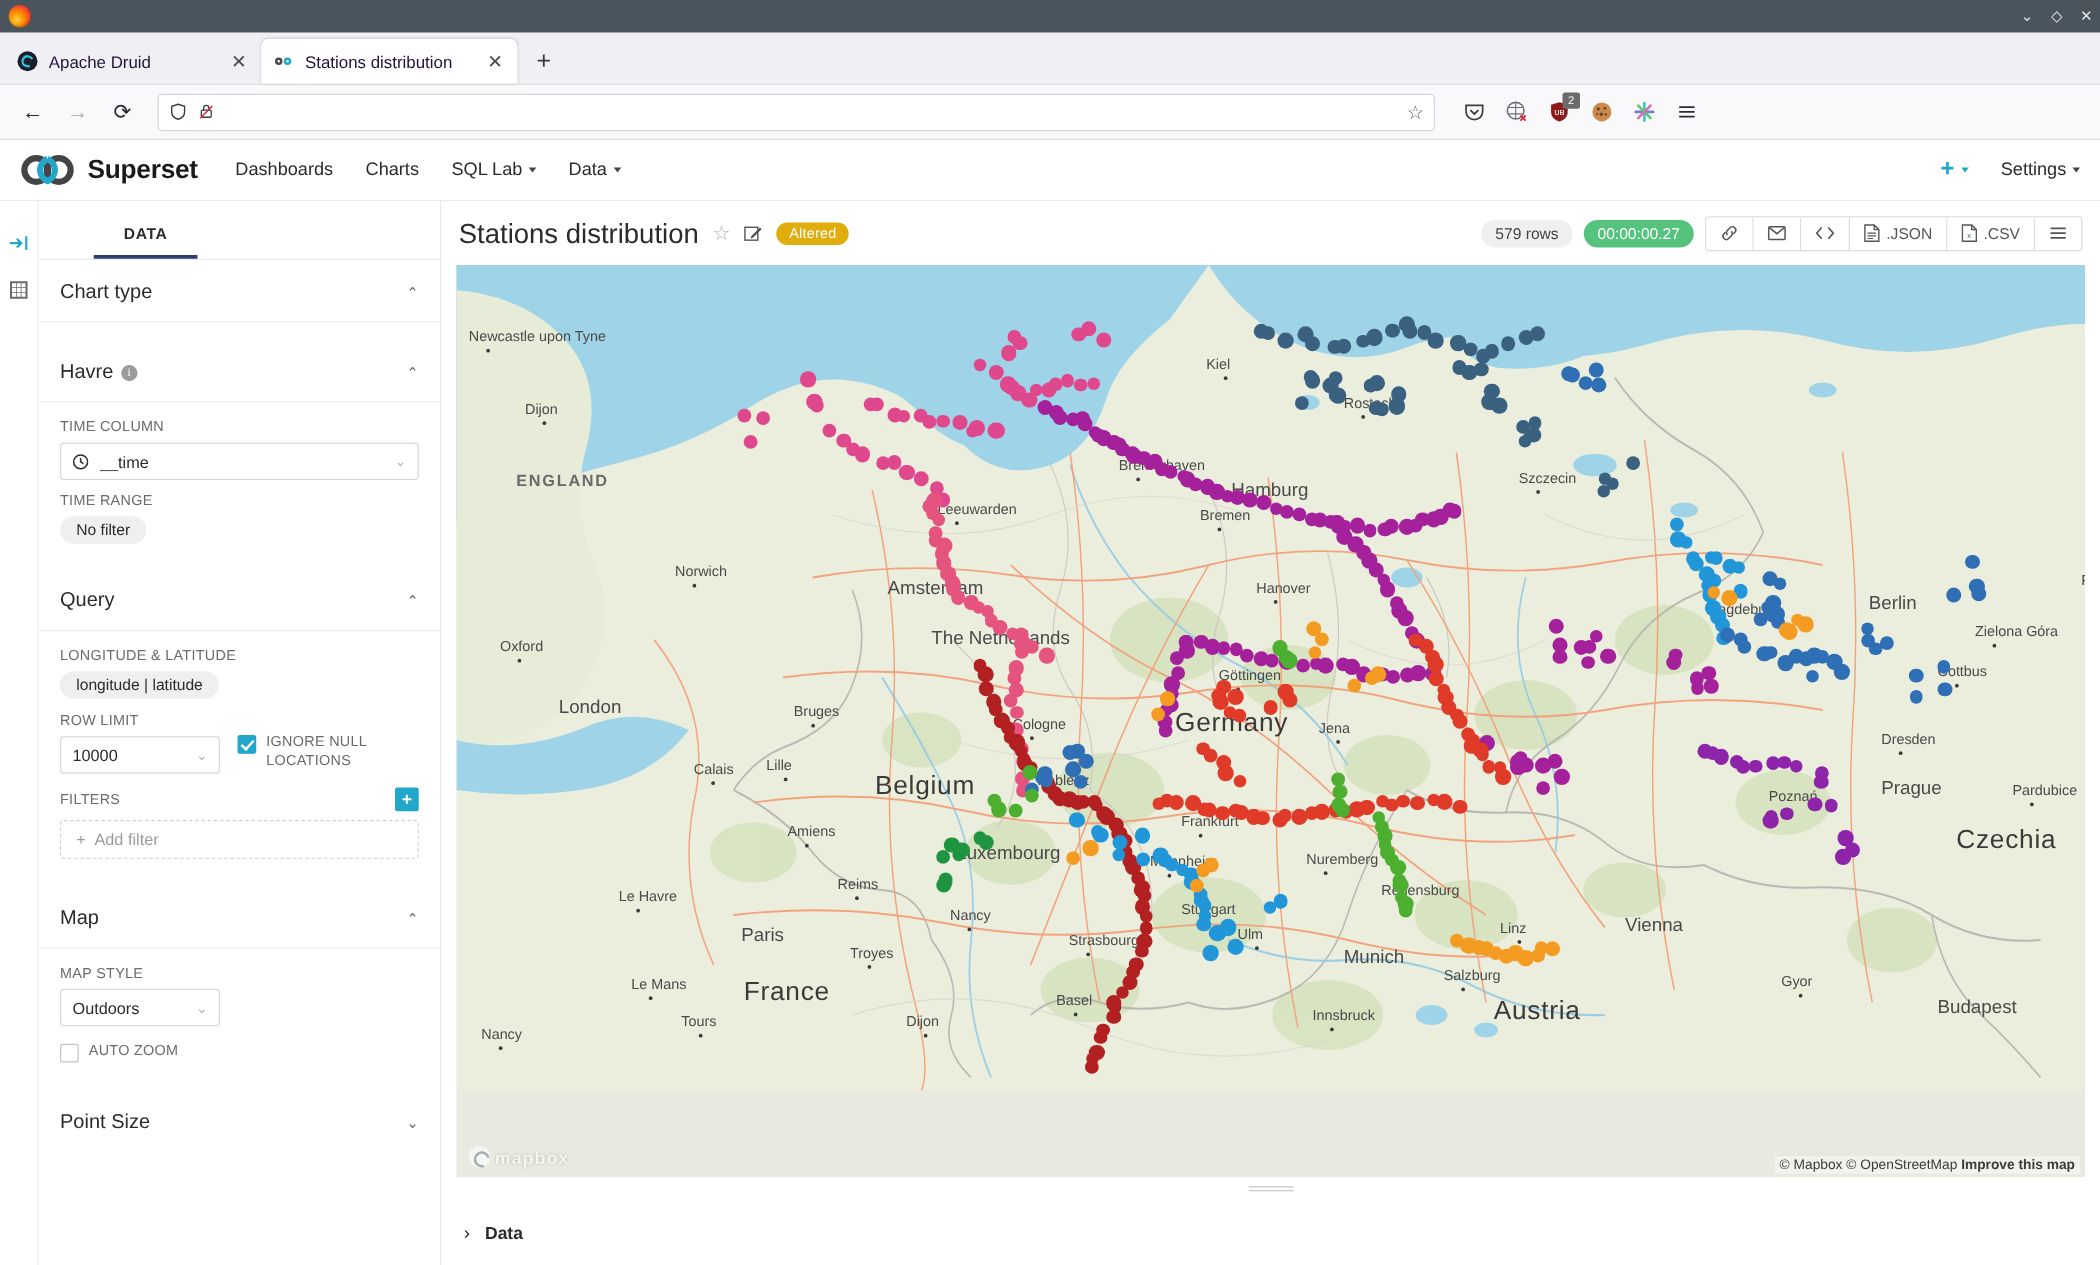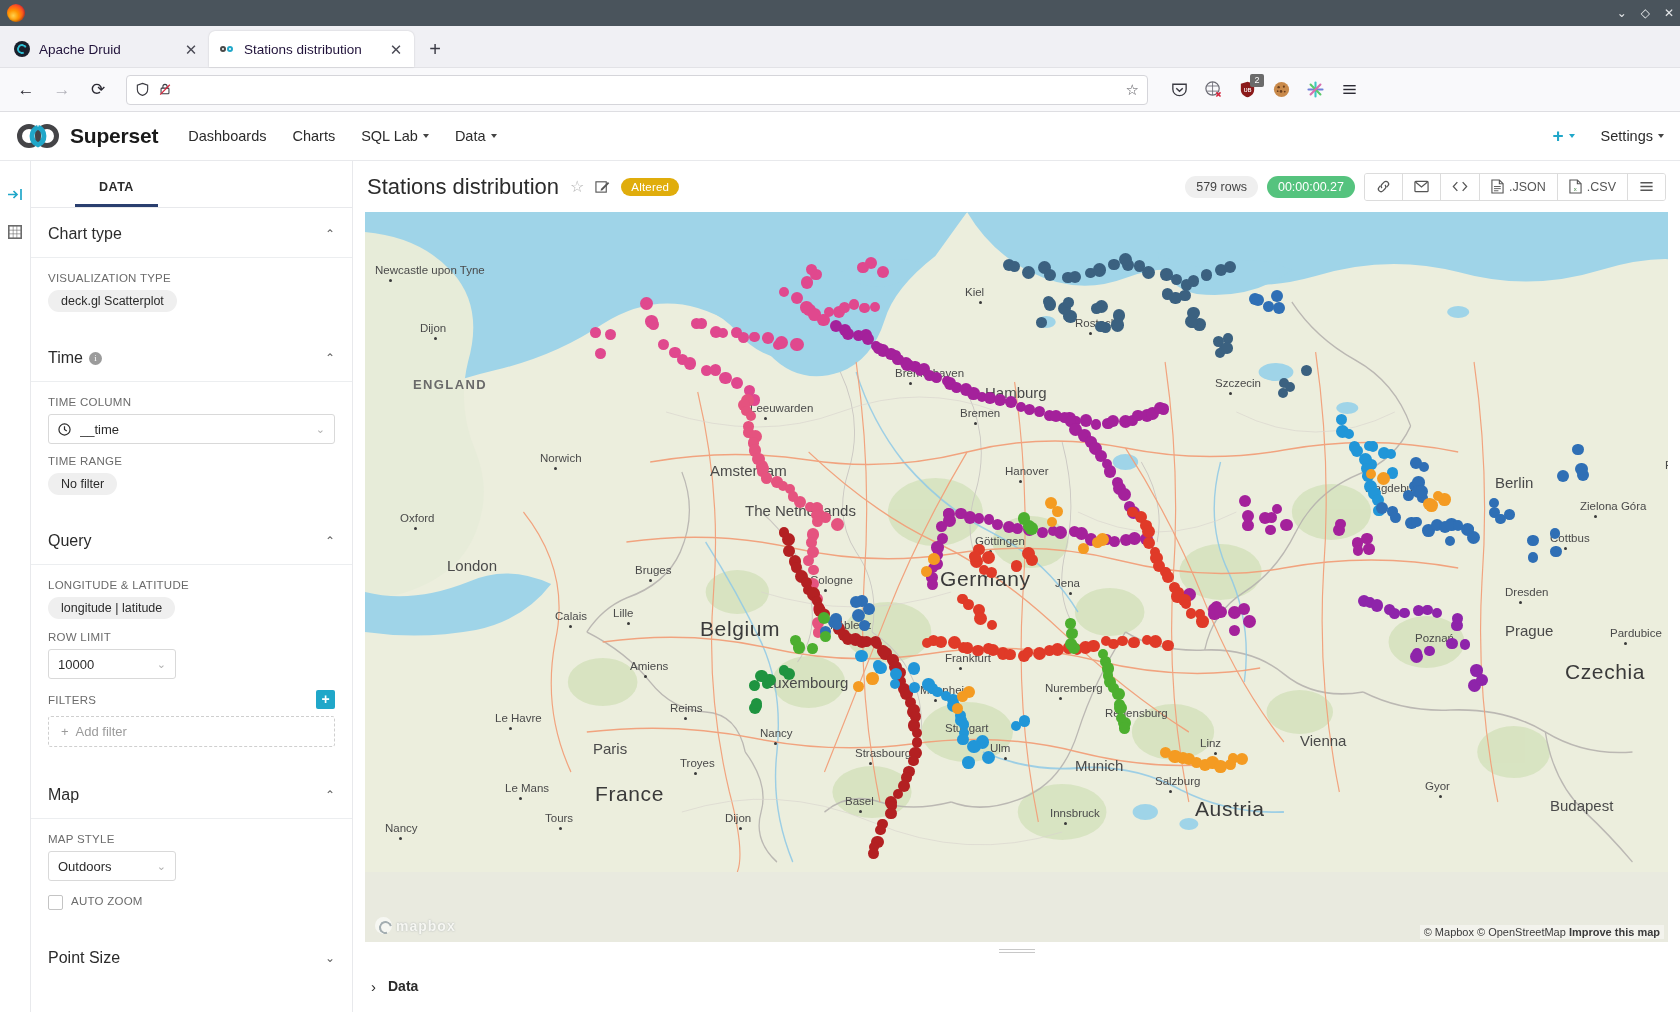--- a/index.html
+++ b/index.html
@@ -410,27 +410,23 @@
   <div id="panel">
 
     <div class="tabs-row">
       <span class="tb">DATA</span>
     </div>
 
     <div class="sect-head">
       <span class="stitle">Chart type</span>
       <span class="chev">⌃</span>
     </div>
-    <div class="sect-body">
-      <div class="flabel">VISUALIZATION TYPE</div>
-      <span class="pill">deck.gl Scatterplot</span>
-    </div>
 
     <div class="sect-head" style="margin-top:14px">
-      <span class="stitle">Time</span>
+      <span class="stitle">Havre</span>
       <span class="info">i</span>
       <span class="chev">⌃</span>
     </div>
     <div class="sect-body">
       <div class="flabel">TIME COLUMN</div>
       <div class="select">
         <svg width="13" height="13" viewBox="0 0 14 14">
             <circle cx="7" cy="7" r="6" fill="none" stroke="#2b2b2b" stroke-width="1.3"></circle>
             <path d="M7 3.6V7l2.4 1.6" stroke="#2b2b2b" stroke-width="1.3" fill="none"></path>
           </svg>
@@ -449,20 +445,24 @@
       <div class="flabel">LONGITUDE &amp; LATITUDE</div>
       <span class="pill">longitude | latitude</span>
 
       <div class="two-col" style="margin-top:12px">
         <div style="width:128px">
           <div class="flabel">ROW LIMIT</div>
           <div class="select">
             <span class="sv">10000</span>
             <span class="dchev">⌄</span>
           </div>
+        </div>
+        <div class="cb-row" style="flex:1; padding-top:16px">
+          <span class="cb on"></span>
+          <span class="cbl">IGNORE NULL LOCATIONS</span>
         </div>
       </div>
 
       <div style="display:flex;align-items:center;margin-top:11px">
         <span class="flabel" style="margin-bottom:0">FILTERS</span>
         <span class="addbtn" style="margin-left:auto">+</span>
       </div>
       <div class="dropzone" style="margin-top:7px">
         <span>+</span>
         <span>Add filter</span>

